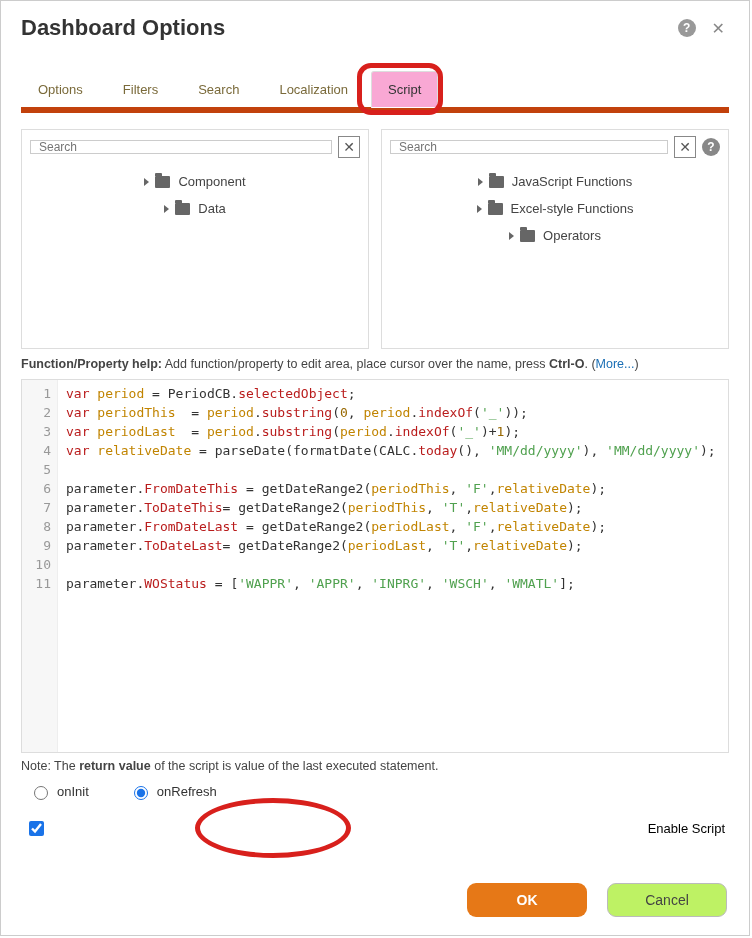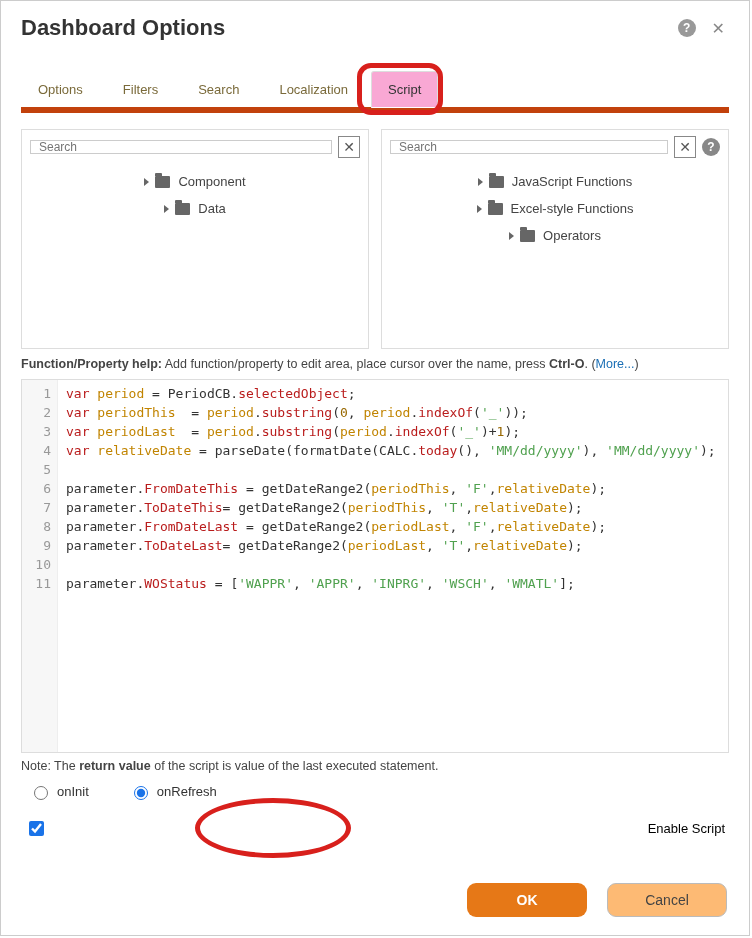--- a/index.html
+++ b/index.html
@@ -220,21 +220,21 @@
   }
   .btn {
     min-width: 120px;
     height: 34px;
     border-radius: 9px;
     font-size: 14px;
     cursor: pointer;
     display: inline-flex; align-items: center; justify-content: center; margin-left: 8px;
   }
   .btn-primary { background: #e67817; color: #fff; border: none; font-weight: bold;}
-  .btn-secondary { background: #fdba74; color: #444; border: 1px solid #bbb; }
+  .btn-secondary { background: #bef264; color: #444; border: 1px solid #bbb; }
 </style>
 </head>
 <body>
 
 <div class="dialog">
 
   <div class="header">
     <div class="title">Dashboard Options</div>
     <div class="header-icons">
       <span class="help-circle">?</span>

